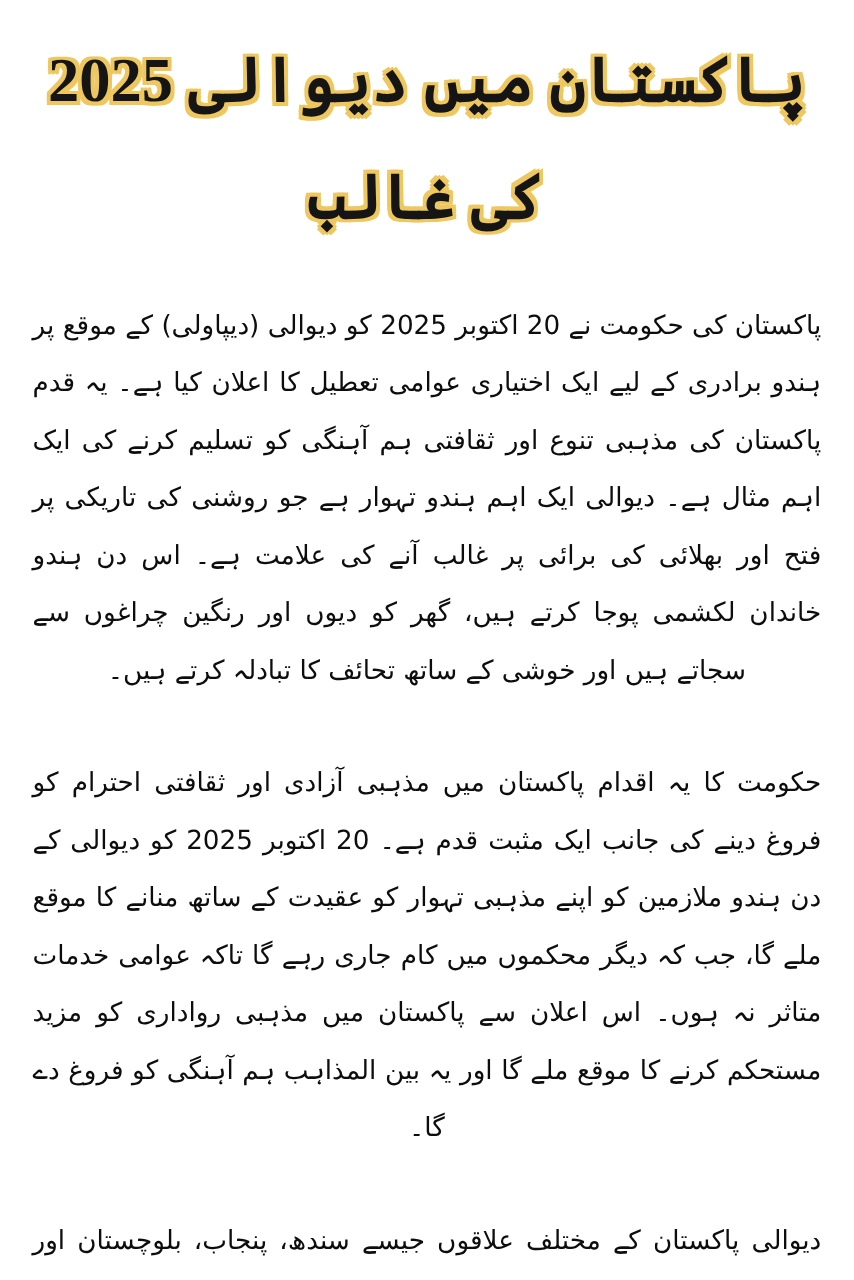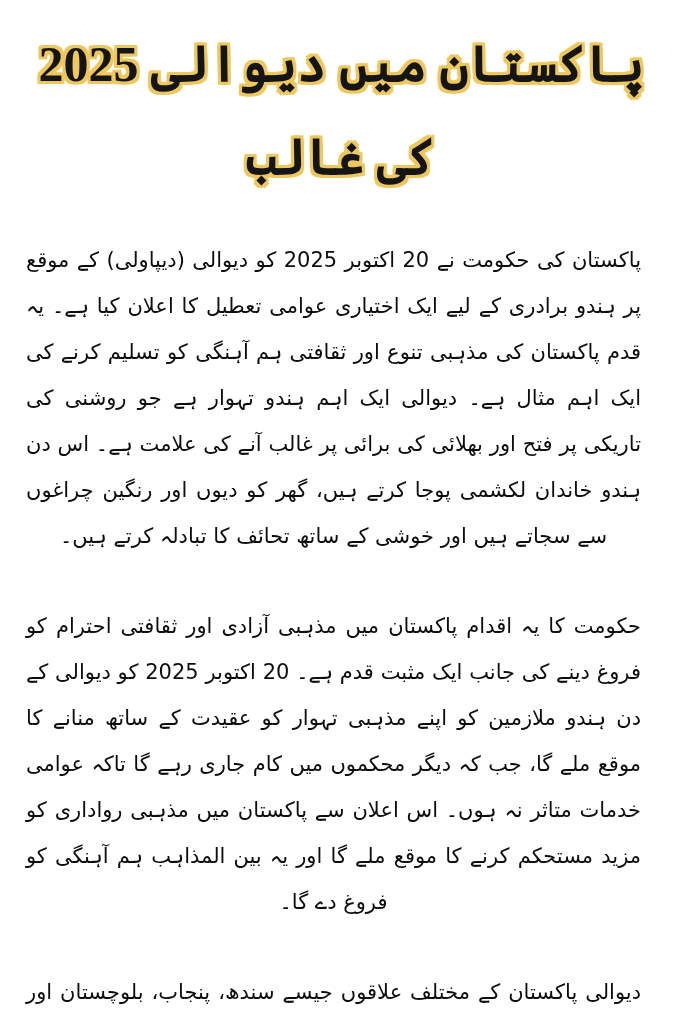--- a/index.html
+++ b/index.html
@@ -43,21 +43,21 @@
   .body-text {
     direction: rtl;
     font-family: "DejaVu Sans", "Liberation Sans", sans-serif;
     font-size: 21px;
     line-height: 46px;
     color: #0d0d0d;
     text-align: justify;
     text-align-last: center;
   }
   .body-text p {
-    margin: 0 16px 44px 0;
+    margin: 0 0 44px 0;
   }
   .body-text p:last-child {
     margin-bottom: 0;
   }
 </style>
 </head>
 <body>
 
 <div class="page">
 

